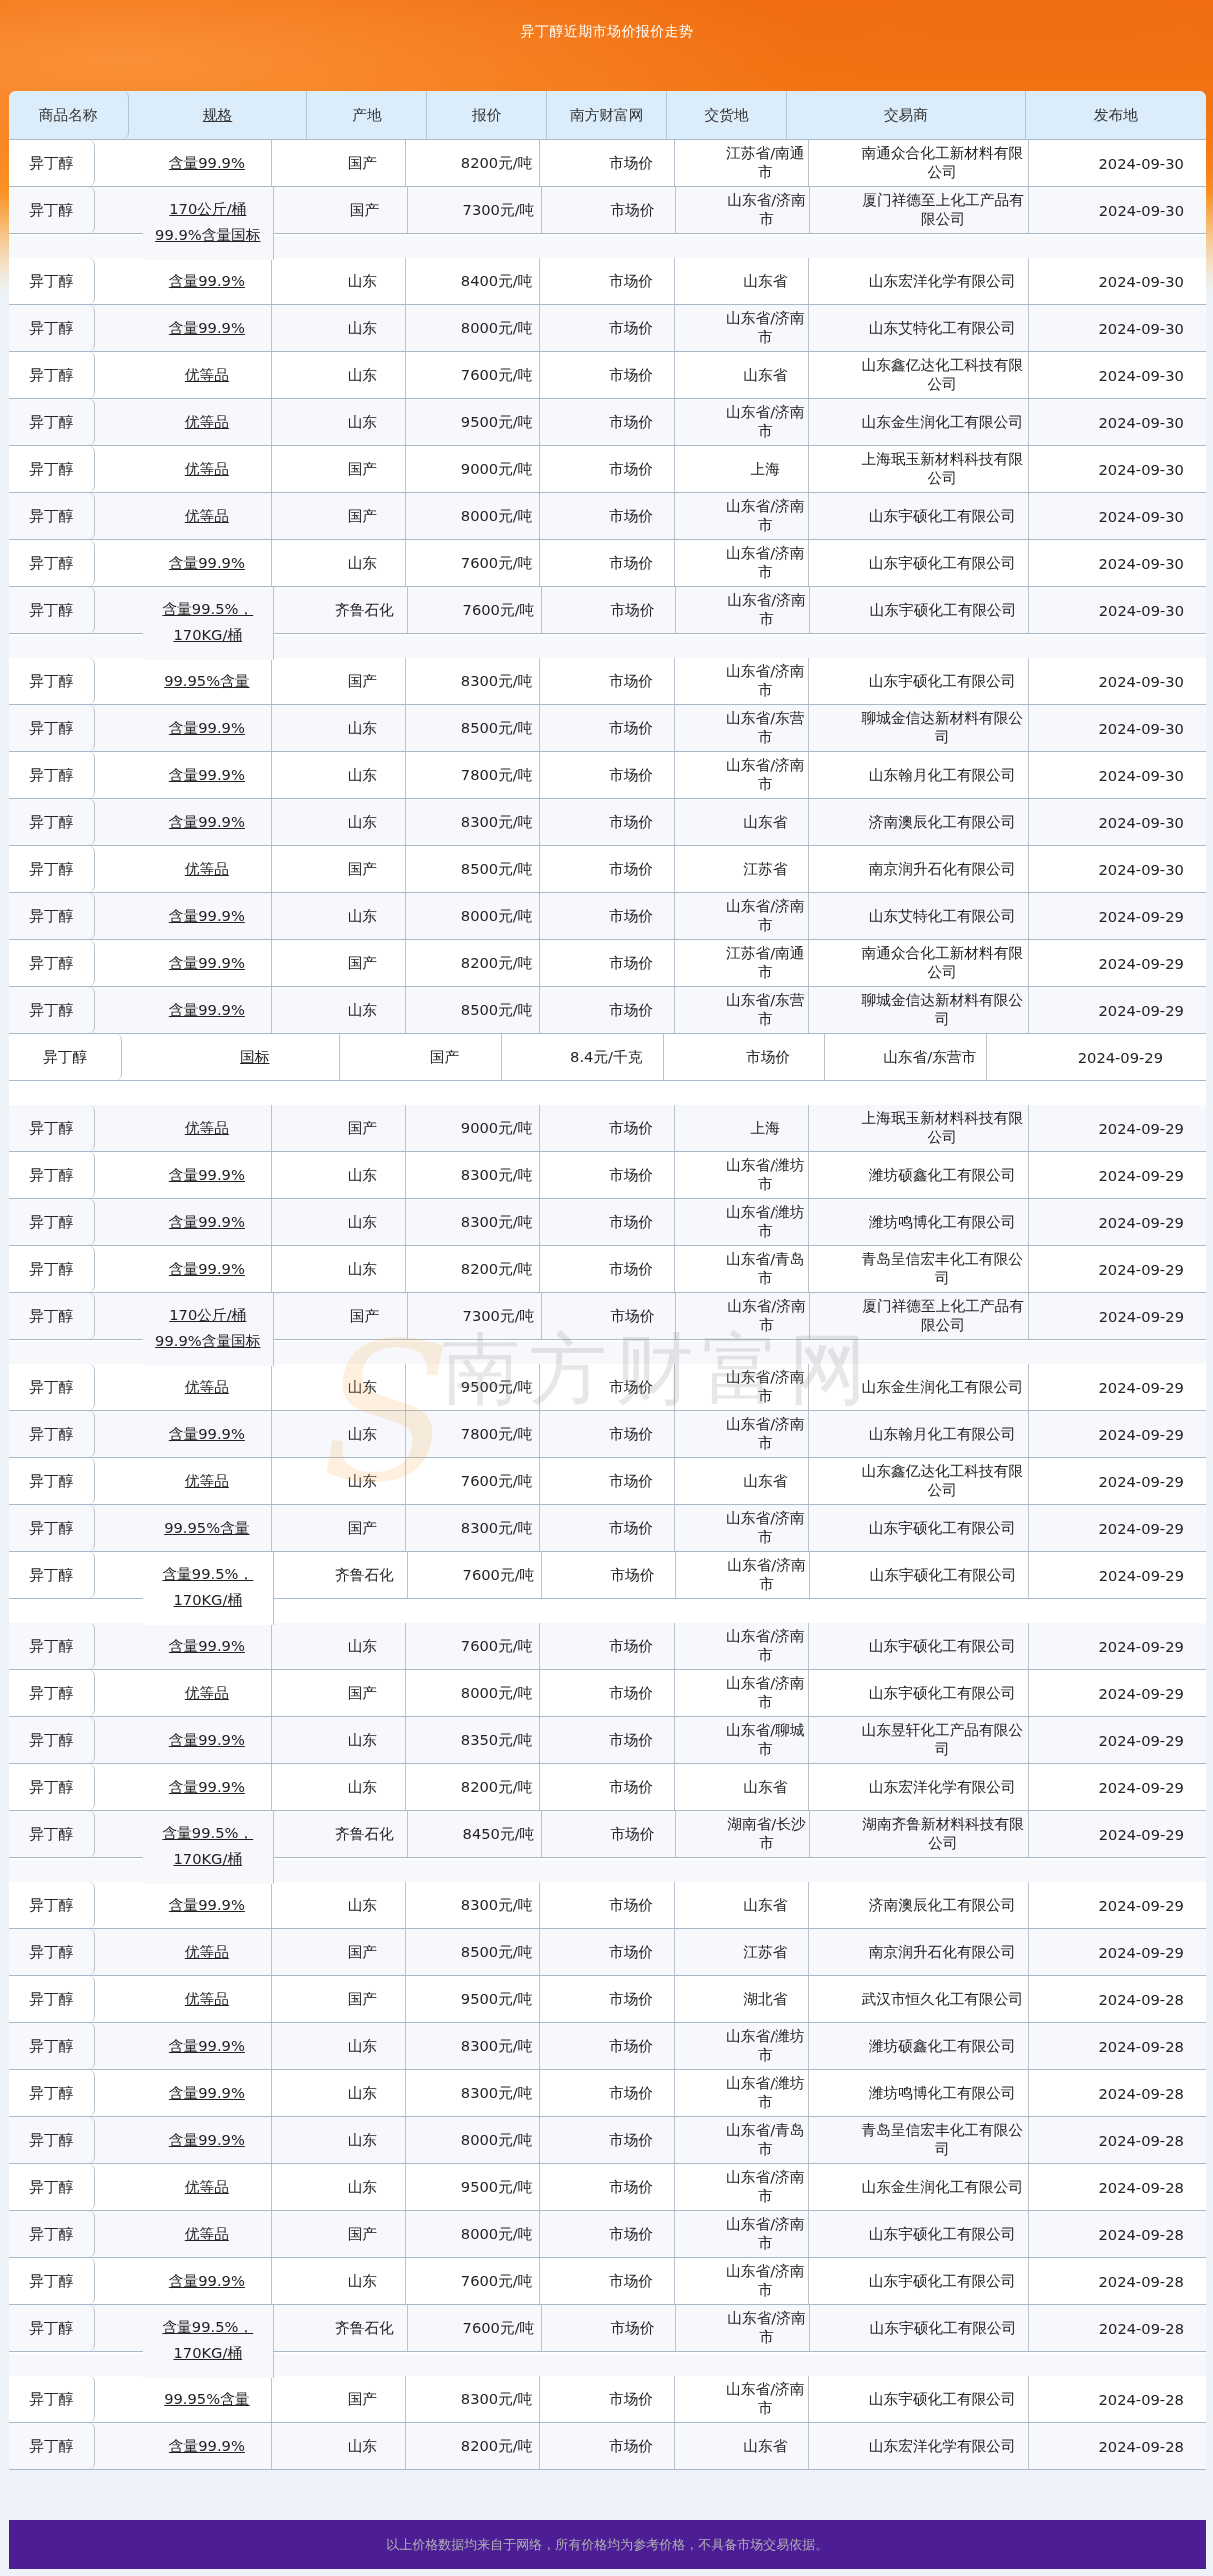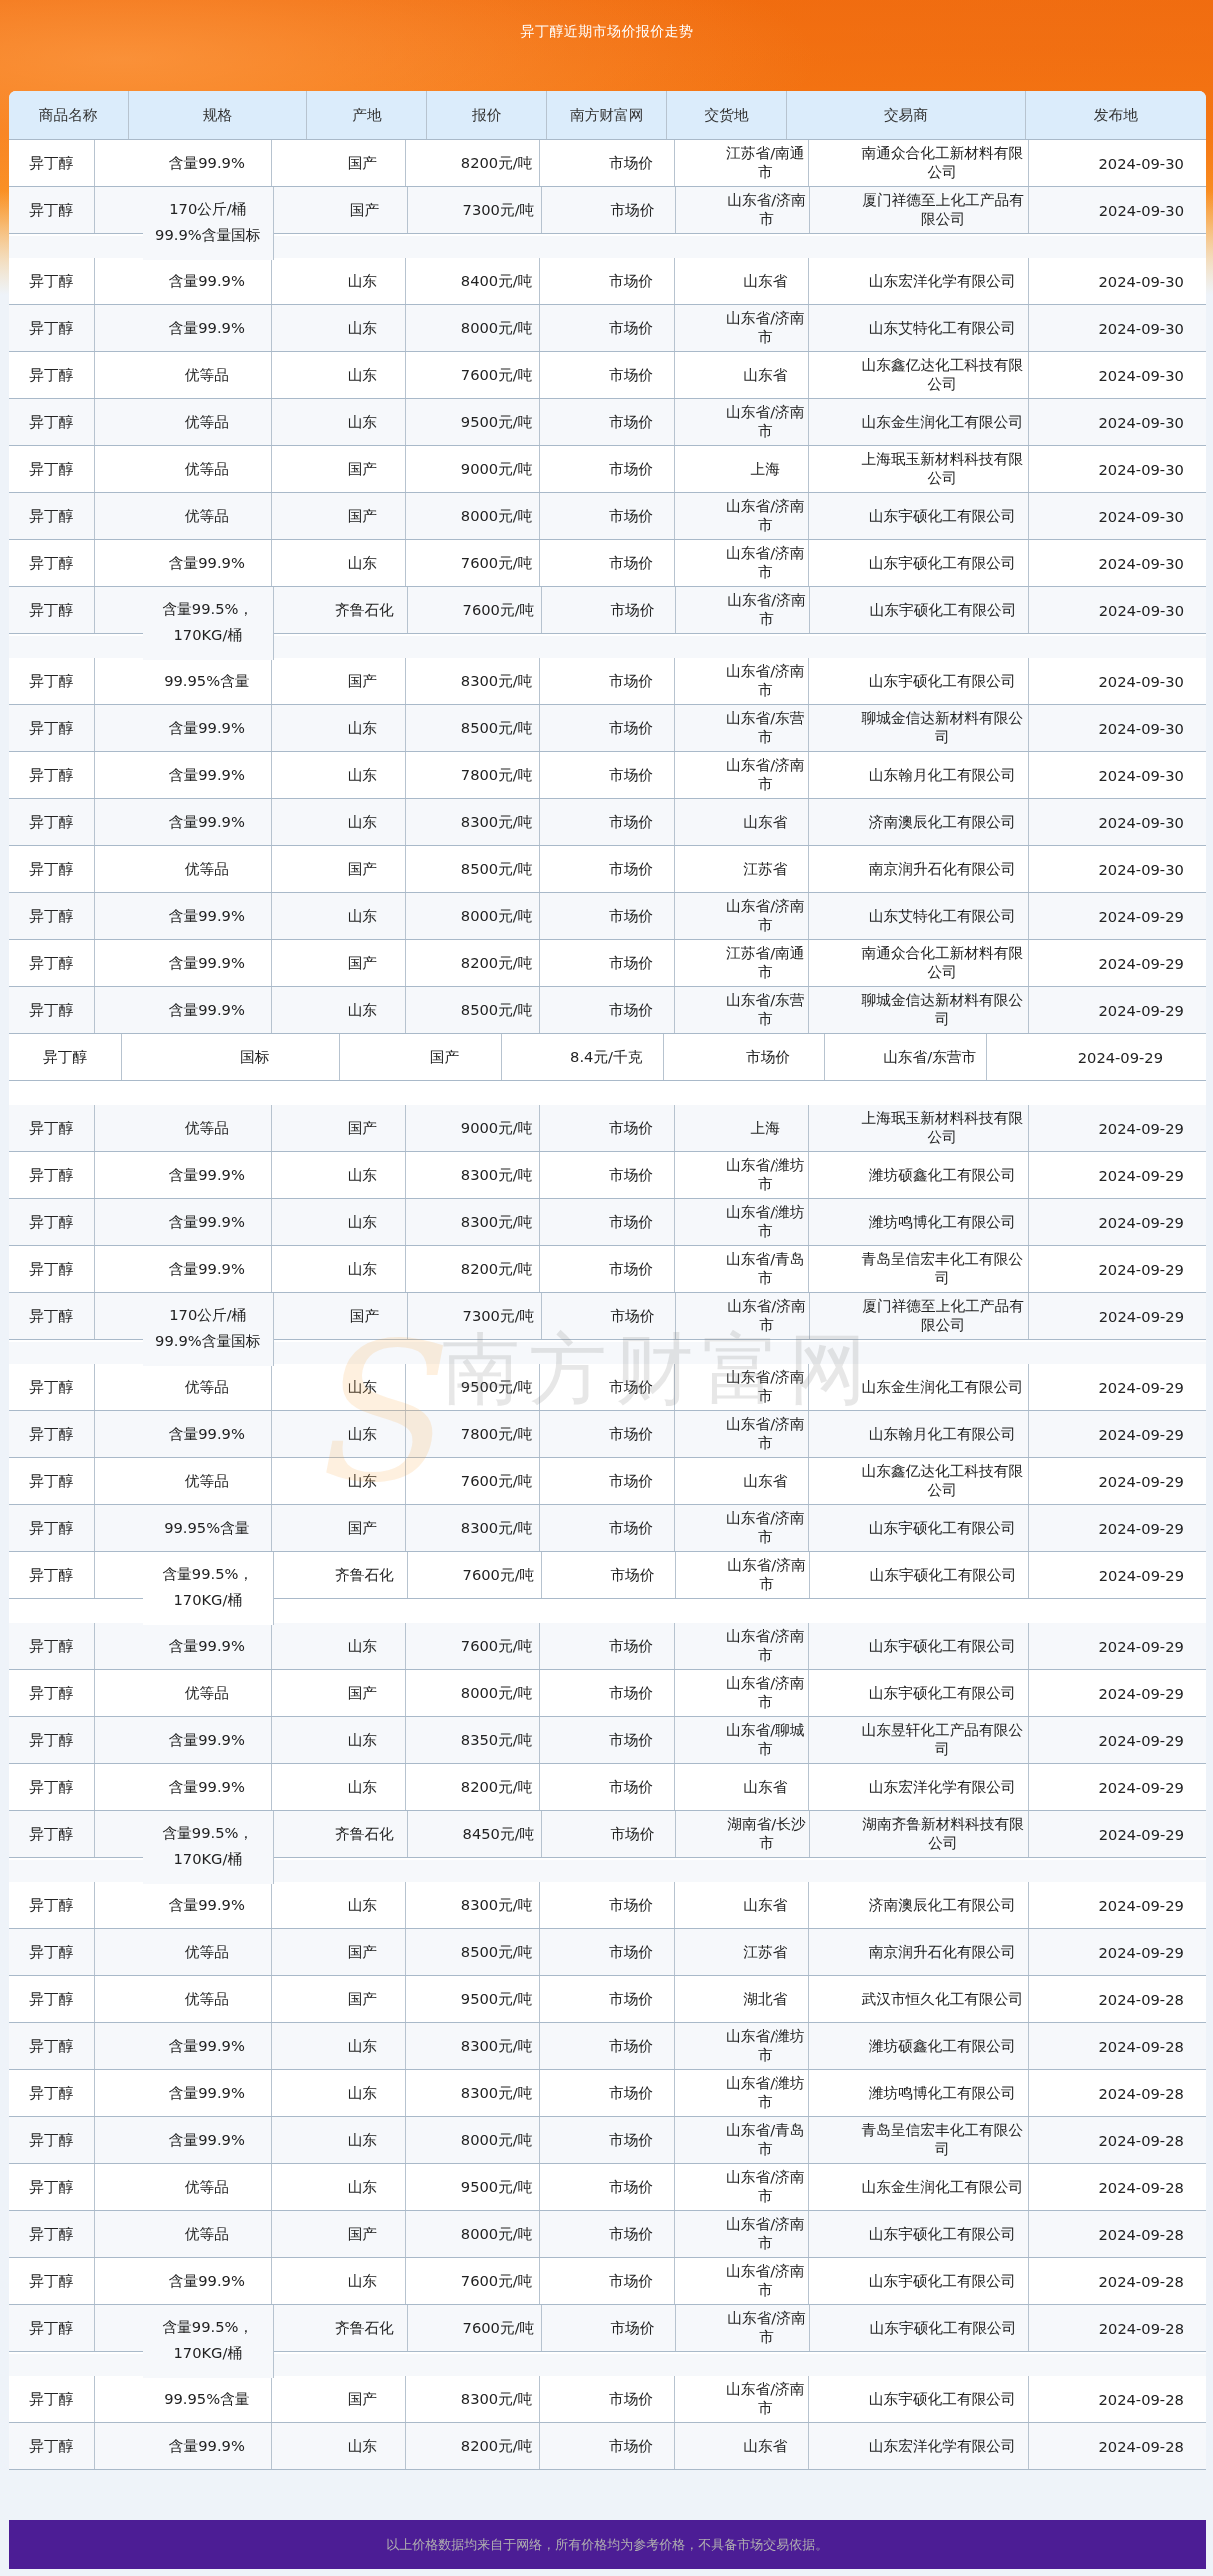--- a/index.html
+++ b/index.html
@@ -26,21 +26,21 @@
   .title-line { font-size: 14px; line-height: 29.5px; letter-spacing: 0.4px; }
   .table-card {
     position: absolute; left: 8.7px; top: 91px; width: 1197px;
     background: #fff; border-radius: 7px 7px 0 0; z-index: 3;
     overflow: hidden;
   }
   .thead { display: flex; height: 48px; background: #dbecfb; border-bottom: 1.7px solid #a9b9c9; }
   .th, .td { box-sizing: border-box; display: flex; align-items: center; justify-content: center; text-align: center; font-size: 14.7px; color: #222; border-right: 0.9px solid #b7c3cf; }
   .th { color: #333; }
   .th:last-child, .td:last-child { border-right: none; }
-  .c1 { width: 120px; } .c2 { width: 179px; } .c3 { width: 120px; } .c4 { width: 120px; }
+  .c1 { width: 120px; border-radius: 6px; } .c2 { width: 179px; text-decoration: underline; } .c3 { width: 120px; } .c4 { width: 120px; }
   .c5 { width: 120px; } .c6 { width: 120px; } .c7 { width: 239px; } .c8 { width: 180px; }
   .row { display: flex; height: 47px; border-bottom: 1.7px solid #a9b9c9; box-sizing: border-box; position: relative; gap: 48px; }
   .row.odd { background: #ffffff; }
   .row.even { background: #f6f8fb; }
   .row.wrap { margin-bottom: 24px; }
   .row.wrap .td.multi { align-items: flex-start; padding-top: 8.7px; line-height: 26px; height: 73px; background: inherit; z-index: 2; }
   .row.wrap::after {
     content: ""; position: absolute; left: 0; right: 0; top: 49px; height: 24px; background: inherit;
   }
   .td.multi { padding: 0 5.2px; }

